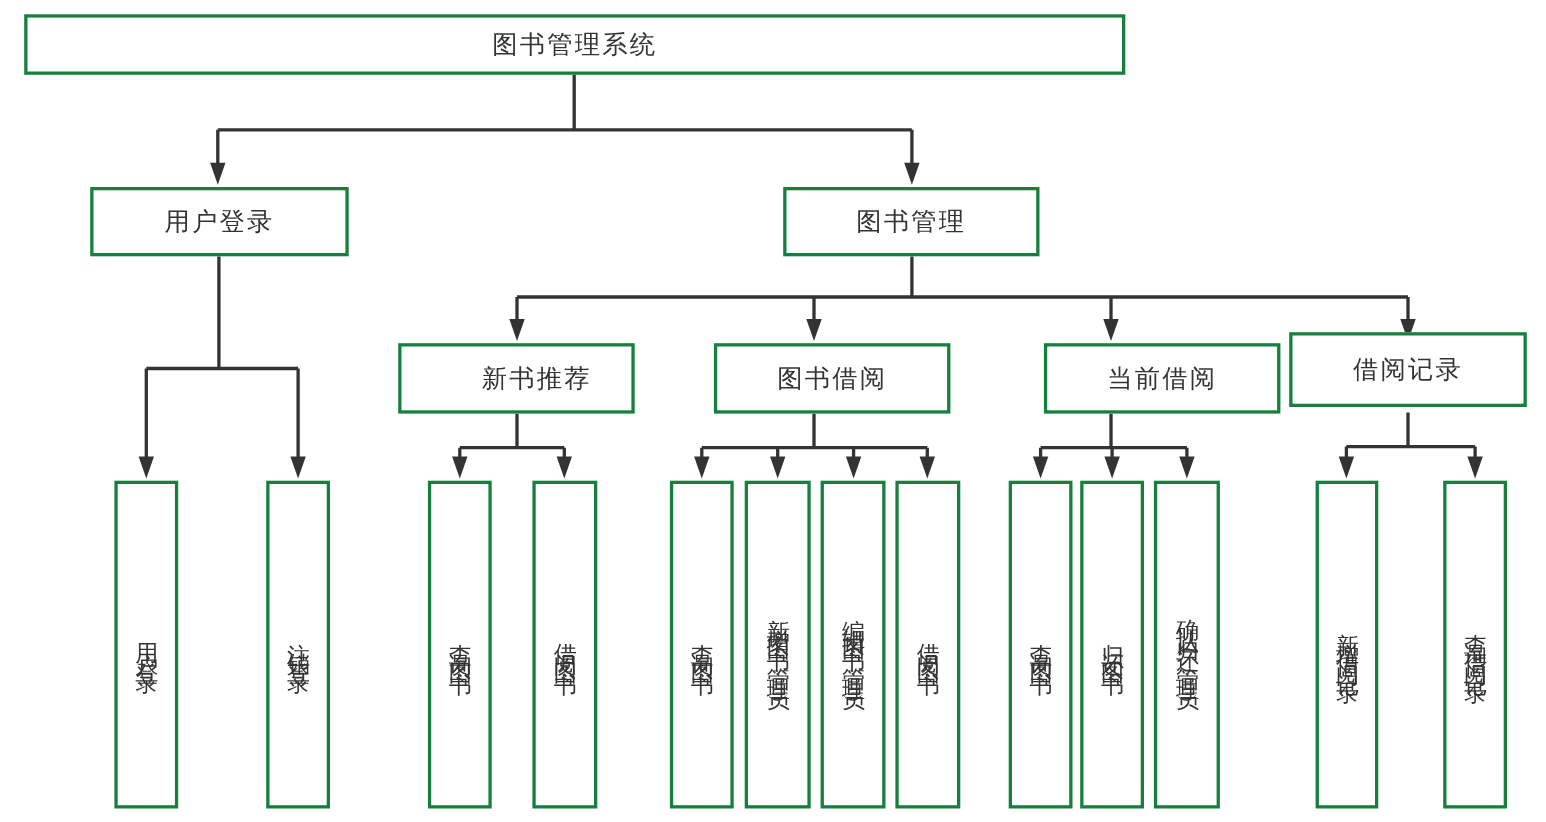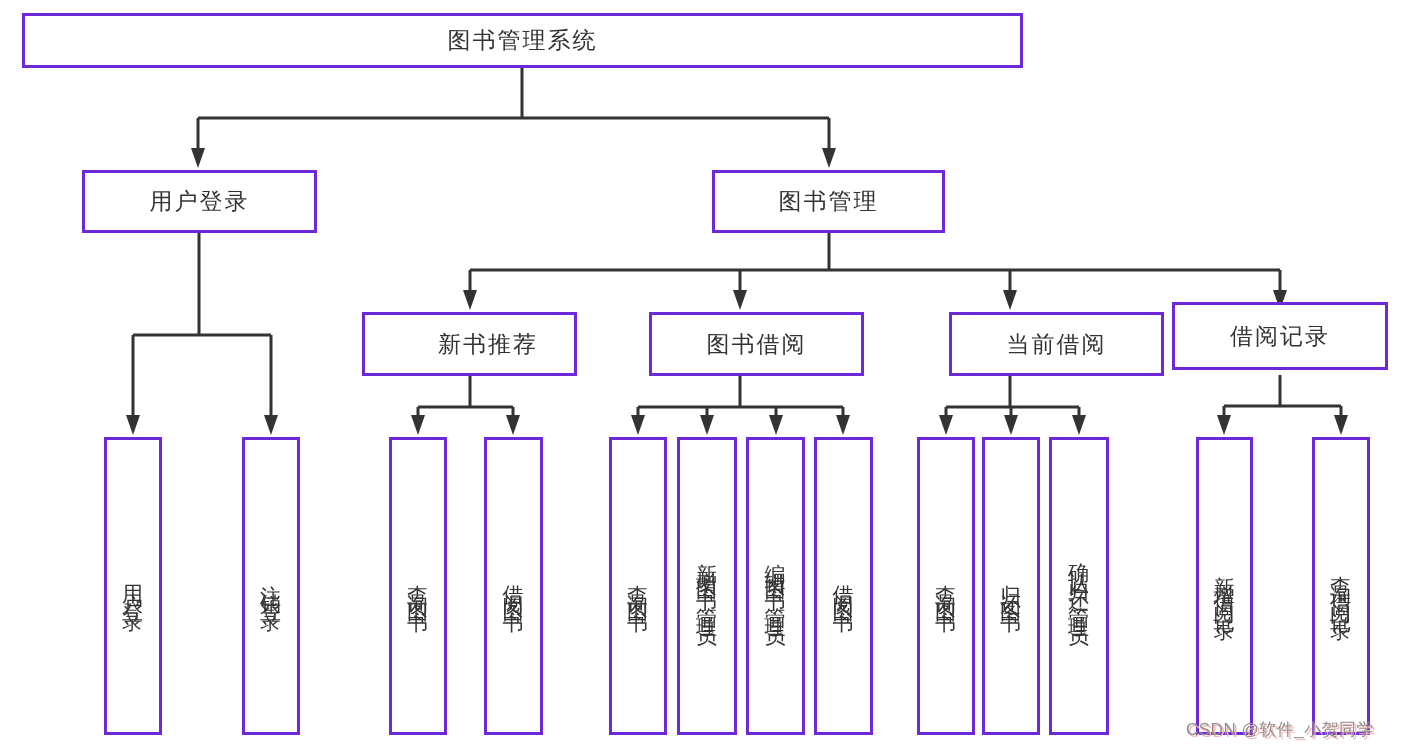--- a/index.html
+++ b/index.html
@@ -8,21 +8,21 @@
     width:1405px;height:747px;
     background:#ffffff;
     font-family:"Liberation Sans","DejaVu Sans",sans-serif;
     overflow:hidden;
   }
   .wires{position:absolute;left:0;top:0;z-index:1;}
   .node{
     position:absolute;
     box-sizing:border-box;
     background:#ffffff;
-    border:3px solid #6d28d9;
+    border:3px solid #15803d;
     display:flex;
     align-items:center;
     justify-content:center;
     z-index:2;
     text-align:center;
   }
   .node .lbl{
     color:#333333;
     white-space:nowrap;
   }
@@ -157,15 +157,14 @@
     <span class="lbl">确认归还（管理员）</span>
   </div>
 
   <div class="node v" style="left:1196px;top:437px;width:57px;height:298px;">
     <span class="lbl">新增借阅记录</span>
   </div>
   <div class="node v" style="left:1312px;top:437px;width:58px;height:298px;">
     <span class="lbl">查询借阅记录</span>
   </div>
 
-  <div class="watermark">CSDN @软件_小贺同学</div>
 
 </div>
 
 </body></html>

